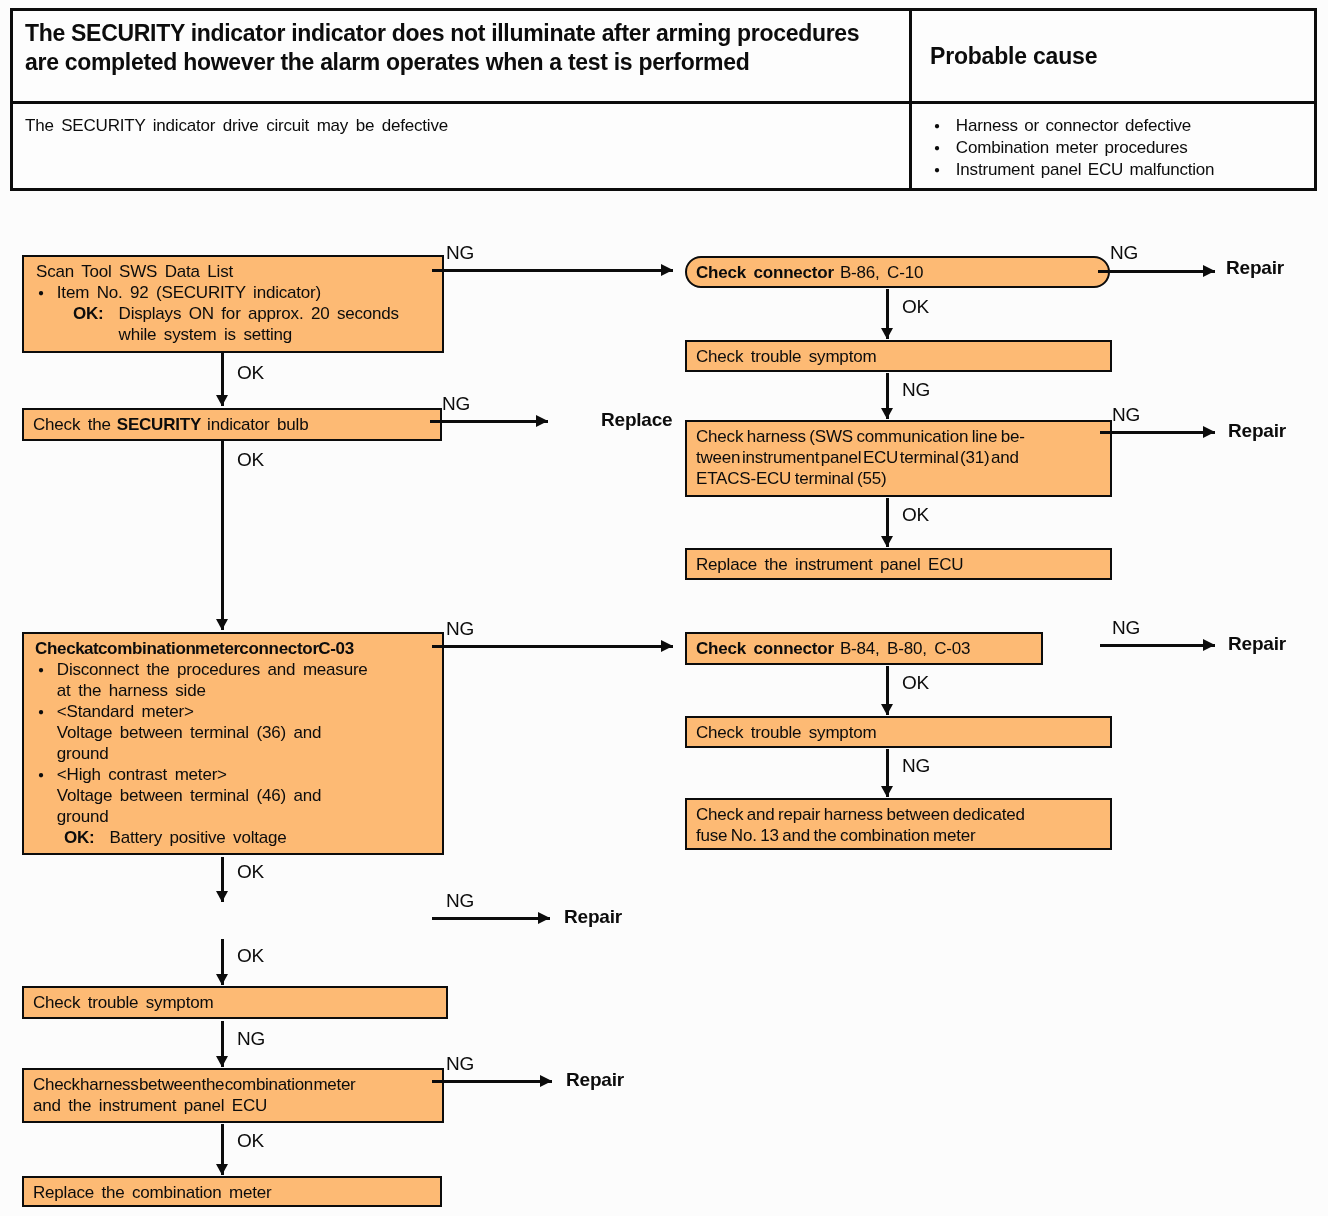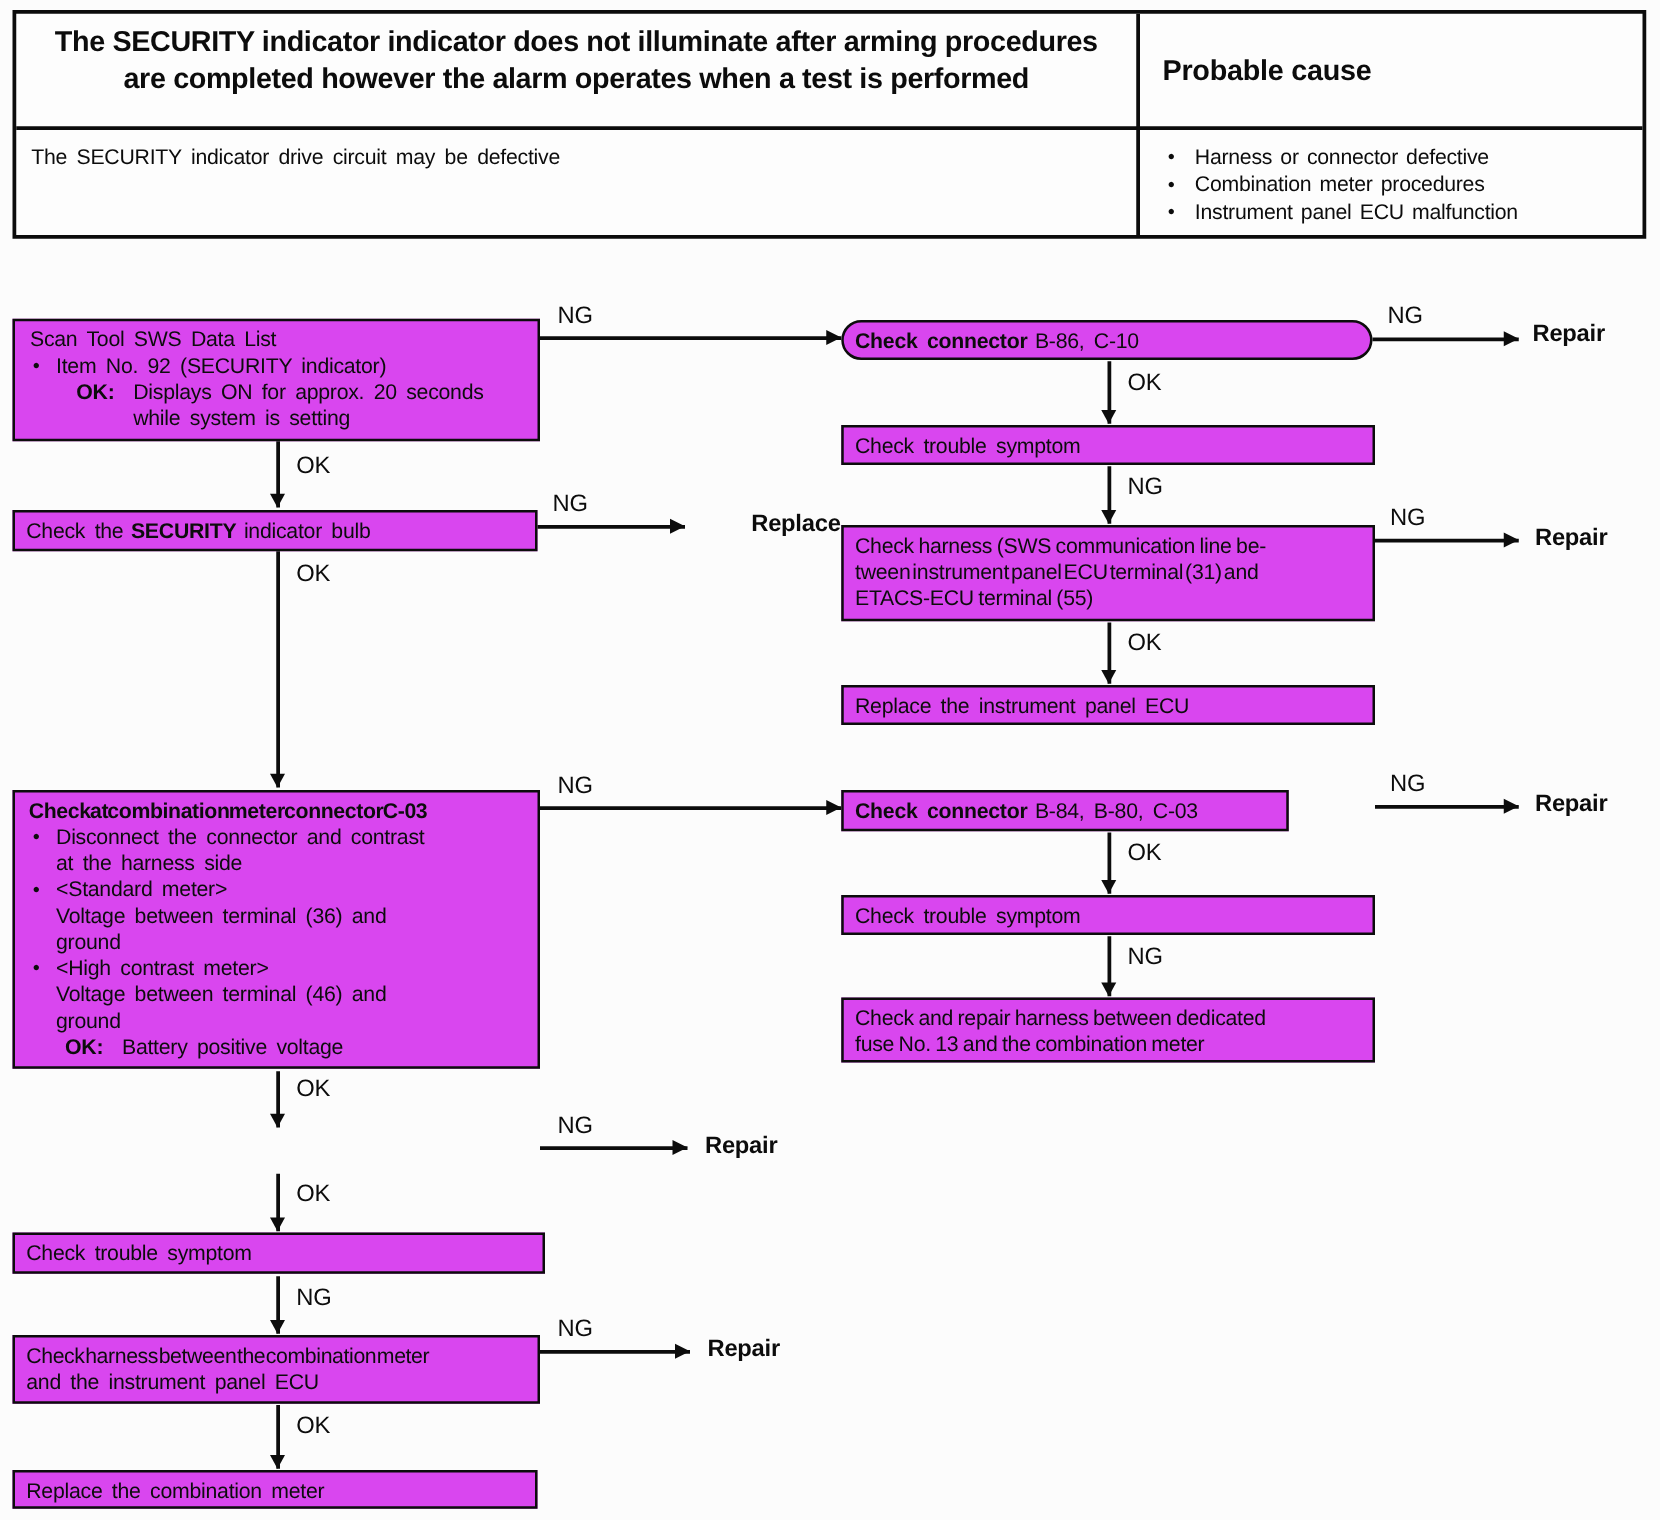--- a/index.html
+++ b/index.html
@@ -5,30 +5,30 @@
   html,body{margin:0;padding:0;background:#fff;}
   .page{position:relative;width:1328px;height:1216px;background:#fcfcfc;
         font-family:"Liberation Sans",sans-serif;color:#0c0c0c;letter-spacing:-0.2px;}
 
   
   .hdr{position:absolute;left:10px;top:8px;width:1301px;height:177px;border:3px solid #0c0c0c;
        display:grid;grid-template-columns:899px 1fr;grid-template-rows:93px 1fr;background:#fdfdfd;box-sizing:content-box;}
   .hdr .c1{border-right:3px solid #0c0c0c;border-bottom:3px solid #0c0c0c;}
   .hdr .c2{border-bottom:3px solid #0c0c0c;}
   .hdr .c3{border-right:3px solid #0c0c0c;}
-  .hdr-title{font-size:23px;font-weight:bold;line-height:29px;padding:8px 12px;letter-spacing:-0.3px;text-align:center;}
+  .hdr-title{font-size:23px;font-weight:bold;line-height:29px;padding:8px 12px;letter-spacing:-0.3px;}
   .hdr-pc{font-size:23px;font-weight:bold;display:flex;align-items:center;padding-left:18px;}
   .hdr-desc{font-size:17px;padding:12px 12px;word-spacing:3px;}
   .hdr-causes{font-size:17px;line-height:22px;padding:11px 0 0 14px;word-spacing:2px;}
   .cause{display:flex;}
   .cause::before{content:"●";font-size:10px;line-height:22px;margin:0 16px 0 8px;}
 
   
-  .box{position:absolute;background:#d946ef;border:2.5px solid #0c0c0c;box-sizing:border-box;
-       font-size:17px;line-height:21px;padding:4px 9px;word-spacing:3px;}
+  .box{position:absolute;background:#fdba74;border:2.5px solid #0c0c0c;box-sizing:border-box;
+       font-size:17px;line-height:21px;padding:4px 9px;word-spacing:3px;margin-left:12px;}
   .b{font-weight:bold;}
   .tight{word-spacing:-5px;letter-spacing:-0.3px;}
   .tight2{word-spacing:-1px;}
   .mixed span + span{margin-left:6px;}
   .blt{display:flex;}
   .blt::before{content:"●";font-size:10px;line-height:21px;margin:0 13px 0 5px;flex:none;}
   .okrow{display:flex;}
   .okrow .okkey{flex:none;margin-right:15px;}
 
   
@@ -74,21 +74,21 @@
   </div>
 
   <div class="box mixed" style="left:10px;top:408px;width:420px;height:33px;">
     <span>Check the</span><span class="b">SECURITY</span><span>indicator bulb</span>
   </div>
 
   <div class="box" style="left:10px;top:632px;width:422px;height:223px;">
     <div class="b tight" style="margin-left:2px;">Check at combination meter connector C-03</div>
     <div class="blt">
         <span>
-      <span style="display:block;">Disconnect the connector and contrast</span>
+      <span style="display:block;">Disconnect the procedures and measure</span>
       <span style="display:block;">at the harness side</span>
     </span>
       </div>
     <div class="blt">
         <span>
       <span style="display:block;">&lt;Standard meter&gt;</span>
       <span style="display:block;">Voltage between terminal (36) and</span>
       <span style="display:block;">ground</span>
     </span>
       </div>

